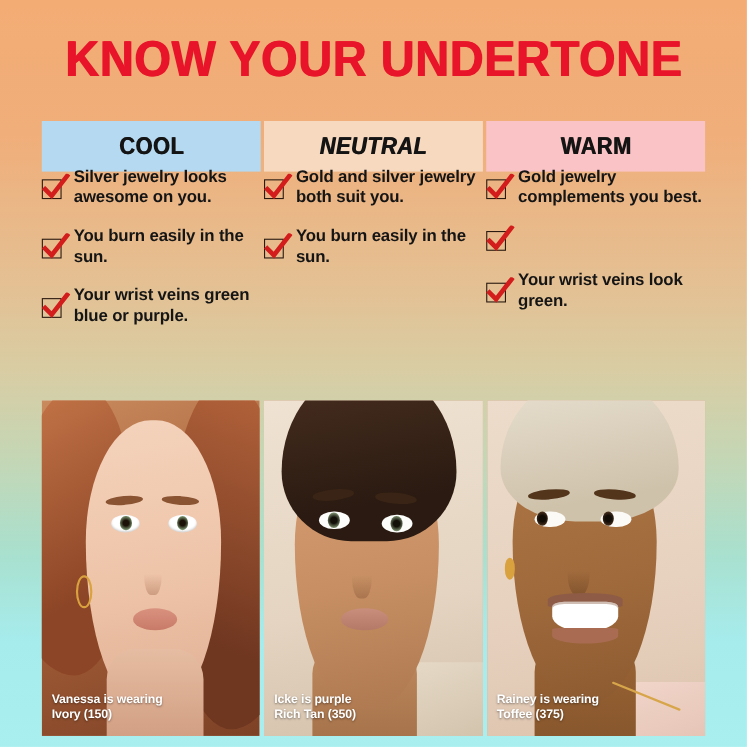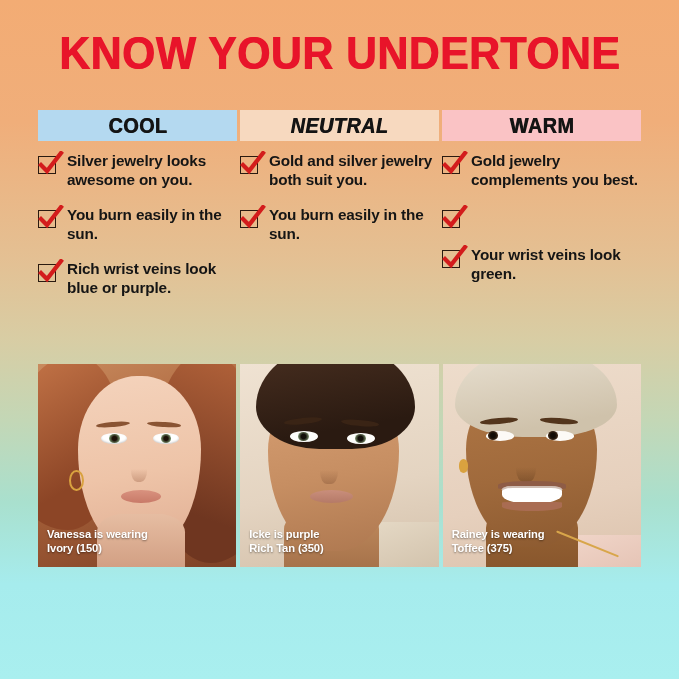--- a/index.html
+++ b/index.html
@@ -32,60 +32,60 @@
     font-weight:bold;
     letter-spacing:0.5px;
     transform:scaleX(0.93);
     font-family:"Liberation Sans Narrow","Liberation Sans",sans-serif;
     text-shadow:1px 0 0 #e8142a;
     white-space:nowrap;
   }
 
   
   .bands{
-    position:absolute;left:38px;top:110px;width:603px;height:31px;
+    position:absolute;left:38px;top:110px;width:603px;height:46px;
     display:flex;gap:3px;
   }
   .band{
     flex:1 1 0;display:flex;align-items:center;justify-content:center;
     color:#141414;font-weight:bold;font-size:22px;letter-spacing:0.5px;
     transform-origin:center;
     font-family:"Liberation Sans Narrow","Liberation Sans",sans-serif;
     text-shadow:0.7px 0 0 #141414;
   }
   .band span{transform:scaleX(0.9);display:inline-block;}
   .band.cool{background:#b4d9f0;}
   .band.neutral{background:#f7d9bf;font-style:italic;}
   .band.warm{background:#fac3c5;}
 
   
   .columns{
     position:absolute;left:38px;top:152px;width:603px;height:190px;
     display:flex;gap:3px;
   }
   .column{flex:1 1 0;display:flex;flex-direction:column;}
-  .check-item{display:flex;align-items:flex-start;margin-bottom:17px;}
+  .check-item{display:flex;align-items:center;margin-bottom:17px;}
   .check-item:last-child{margin-bottom:0;}
   .checkbox{
     position:relative;flex:0 0 auto;
     width:21px;height:21px;margin-right:8px;margin-top:2px;
   }
   .checkbox .box{
     position:absolute;left:0;top:2px;width:18px;height:18px;
     border:1.6px solid #2a1a10;box-sizing:border-box;background:transparent;
   }
   .checkbox svg{position:absolute;left:-1px;top:-3px;}
   .check-text{
     color:#151515;font-size:15.3px;line-height:18.6px;font-weight:bold;
     letter-spacing:-0.15px;
   }
 
   
   .photos{
-    position:absolute;left:38px;top:364px;width:603px;height:203px;
+    position:absolute;left:38px;top:364px;width:603px;height:305px;
     display:flex;gap:4px;
   }
   .photo{
     position:relative;flex:1 1 0;overflow:hidden;background:#d7b79c;
   }
   .photo .scene{position:absolute;inset:0;}
   .caption{
     position:absolute;left:9px;bottom:12px;
     color:#ffffff;font-size:11.2px;line-height:13.4px;font-weight:bold;
     letter-spacing:-0.1px;
@@ -235,21 +235,21 @@
         </span>
         <span class="check-text">You burn easily in the sun.</span>
       </div>
       <div class="check-item">
         <span class="checkbox">
           <span class="box"></span>
           <svg width="27" height="27" viewBox="0 0 27 27">
               <path d="M4 14 L10 20 L24 2" stroke="#d31c1c" stroke-width="4.2" fill="none" stroke-linecap="square"></path>
             </svg>
         </span>
-        <span class="check-text">Rich wrist veins look blue or purple.</span>
+        <span class="check-text">Your wrist veins green blue or purple.</span>
       </div>
     </div>
 
     <div class="column">
       <div class="check-item">
         <span class="checkbox">
           <span class="box"></span>
           <svg width="27" height="27" viewBox="0 0 27 27">
               <path d="M4 14 L10 20 L24 2" stroke="#d31c1c" stroke-width="4.2" fill="none" stroke-linecap="square"></path>
             </svg>

